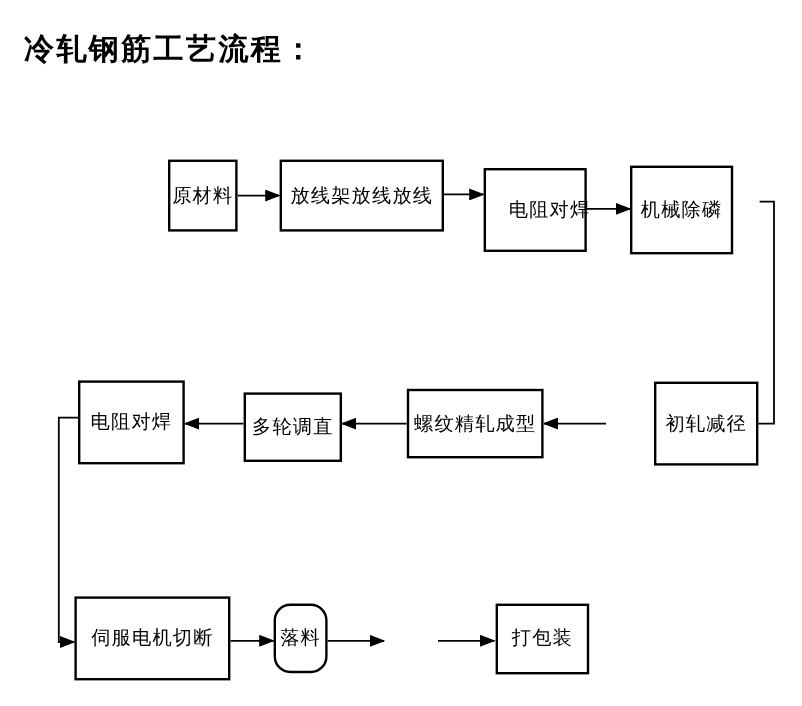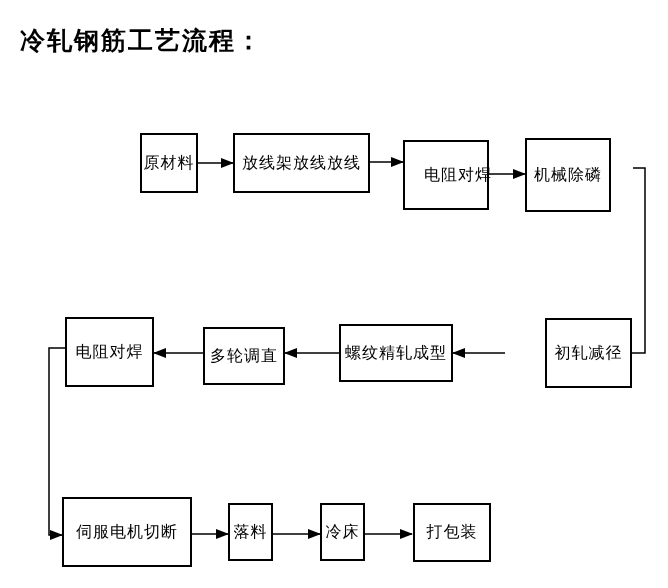--- a/index.html
+++ b/index.html
@@ -97,23 +97,20 @@
   <div class="box" style="left:203px; top:327px; width:82px; height:58px;">
     <span class="box-label">多轮调直</span>
   </div>
   <div class="box" style="left:65px; top:317px; width:89px; height:70px;">
     <span class="box-label">电阻对焊</span>
   </div>
 
   <div class="box" style="left:62px; top:497px; width:130px; height:70px;">
     <span class="box-label">伺服电机切断</span>
   </div>
-  <div class="box" style="left:228px; top:503px; width:45px; height:58px;">
+  <div class="box" style="left:228px; top:503px; width:45px; height:58px;border-radius:14px;">
     <span class="box-label">落料</span>
-  </div>
-  <div class="box" style="left:320px; top:503px; width:45px; height:58px;">
-    <span class="box-label">冷床</span>
   </div>
   <div class="box" style="left:413px; top:503px; width:78px; height:59px;">
     <span class="box-label">打包装</span>
   </div>
 
 </div>
 
 </body></html>

